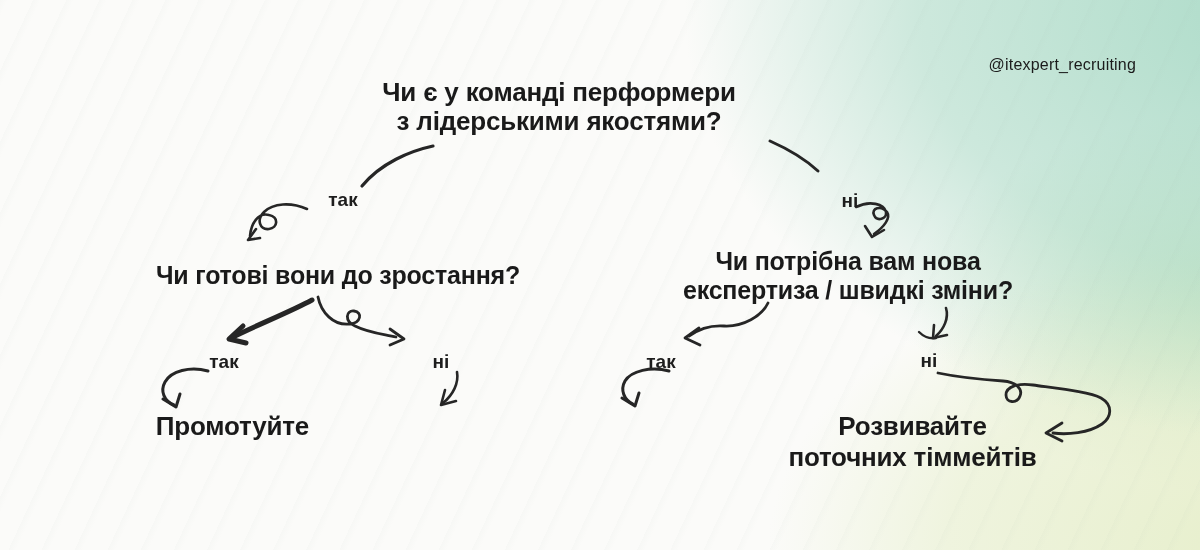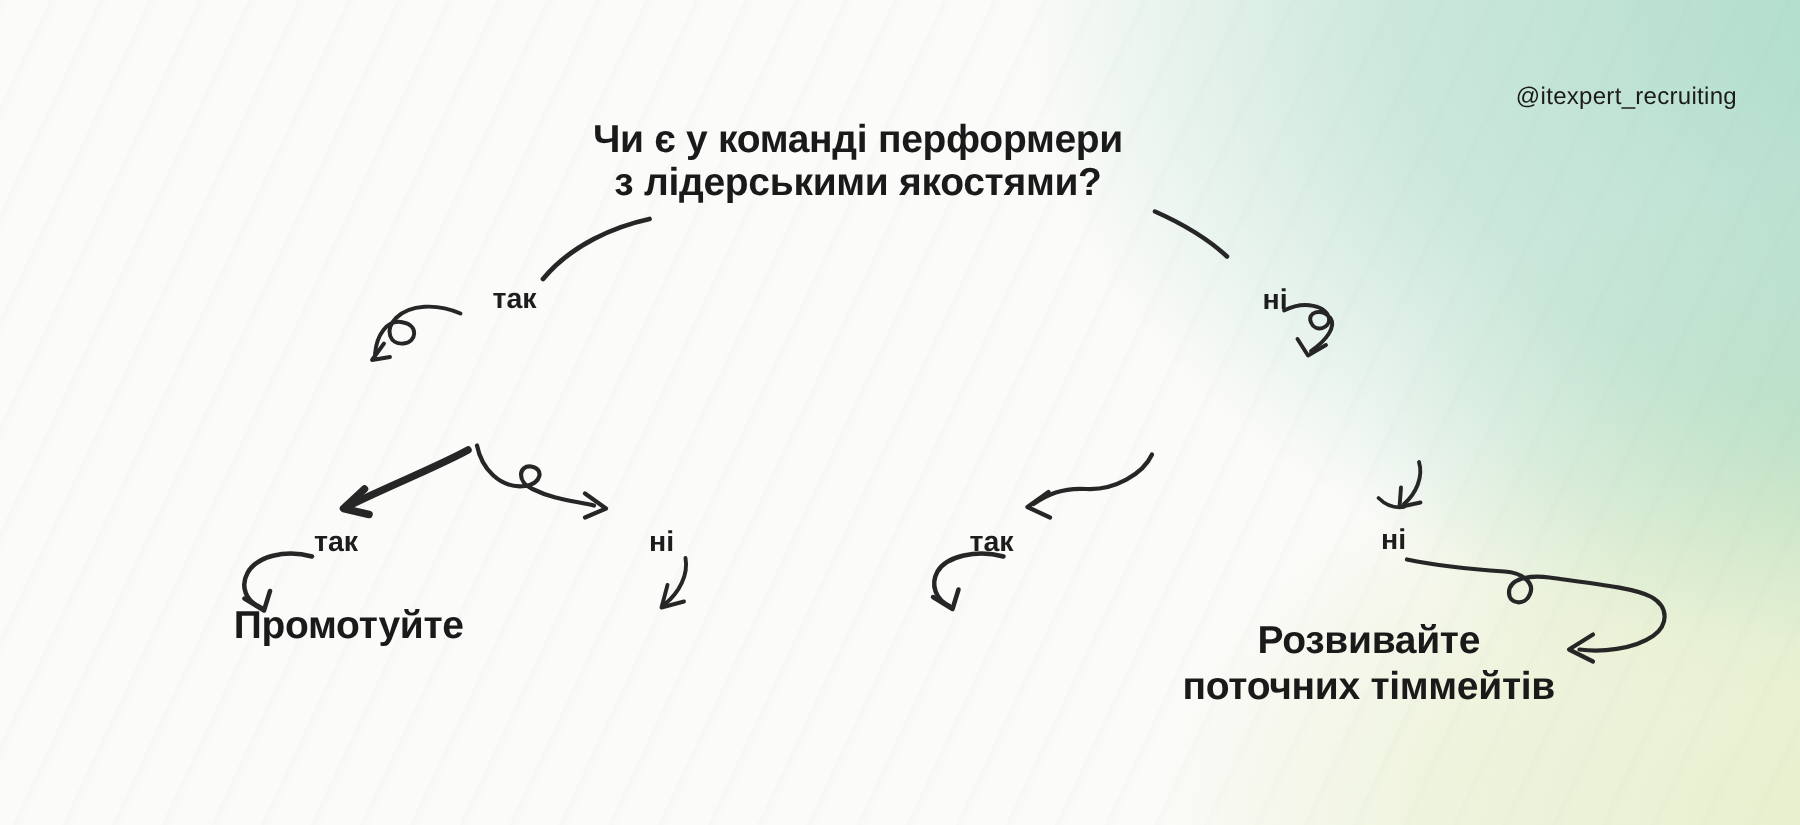--- a/index.html
+++ b/index.html
@@ -19,38 +19,38 @@
   .streaks {
     position:absolute; inset:0; pointer-events:none;
     background: repeating-linear-gradient(115deg,
       rgba(150,170,160,0.04) 0px, rgba(150,170,160,0) 7px, rgba(150,170,160,0) 30px);
   }
   .node { position:absolute; text-align:center; white-space:pre-line; }
   .question { font-weight:700; font-size:25px; line-height:29px; letter-spacing:-0.2px; }
   .answer   { font-weight:700; font-size:26px; line-height:31px; letter-spacing:-0.2px; }
   .lbl      { font-size:19px; font-weight:700; color:#1d1d1d; }
 
-  #q-root   { left:367px; top:78px;  width:410px; font-size:26px; }
+  #q-root   { left:354px; top:78px;  width:410px; font-size:26px; }
   #q-left   { left:138px; top:261px; width:400px; }
   #q-right  { left:648px; top:247px; width:400px; }
 
   #lbl-left-branch  { left:318px; top:189px; width:50px; }
   #lbl-right-branch { left:834px; top:190px; width:32px; }
   #lbl-left-yes     { left:199px; top:351px; width:50px; }
   #lbl-left-no      { left:424px; top:351px; width:34px; }
   #lbl-right-yes    { left:636px; top:351px; width:50px; }
   #lbl-right-no     { left:912px; top:350px; width:34px; }
 
-  #ans-left-yes  { left:130px; top:401px; width:205px; }
+  #ans-left-yes  { left:130px; top:411px; width:205px; }
   #ans-left-no   { left:346px; top:411px; width:205px; }
   #ans-right-yes { left:550px; top:411px; width:205px; }
   #ans-right-no  { left:760px; top:411px; width:305px; }
 
   .watermark {
-    position:absolute; top:56px; right:42px;
+    position:absolute; top:56px; right:64px;
     font-size:16px; letter-spacing:0.2px; color:#1b1b1b; font-weight:400;
   }
   svg.arrows { position:absolute; inset:0; pointer-events:none; }
   svg.arrows path { fill:none; stroke:#262626; stroke-linecap:round; stroke-linejoin:round; }
 </style>
 </head>
 <body>
 
 <div class="canvas">
   <div class="streaks"></div>
@@ -118,20 +118,23 @@
   </svg>
 
   <div class="watermark">@itexpert_recruiting</div>
 
   <div class="node question" id="q-root">Чи є у команді перформери
 з лідерськими якостями?</div>
 
   <div class="node lbl" id="lbl-left-branch">так</div>
   <div class="node lbl" id="lbl-right-branch">ні</div>
 
+  <div class="node question" id="q-left">Чи готові вони до зростання?</div>
+  <div class="node question" id="q-right">Чи потрібна вам нова
+експертиза / швидкі зміни?</div>
 
   <div class="node lbl" id="lbl-left-yes">так</div>
   <div class="node lbl" id="lbl-left-no">ні</div>
   <div class="node lbl" id="lbl-right-yes">так</div>
   <div class="node lbl" id="lbl-right-no">ні</div>
 
   <div class="node answer" id="ans-left-yes">Промотуйте</div>
   <div class="node answer" id="ans-right-no">Розвивайте
 поточних тіммейтів</div>
 </div>

